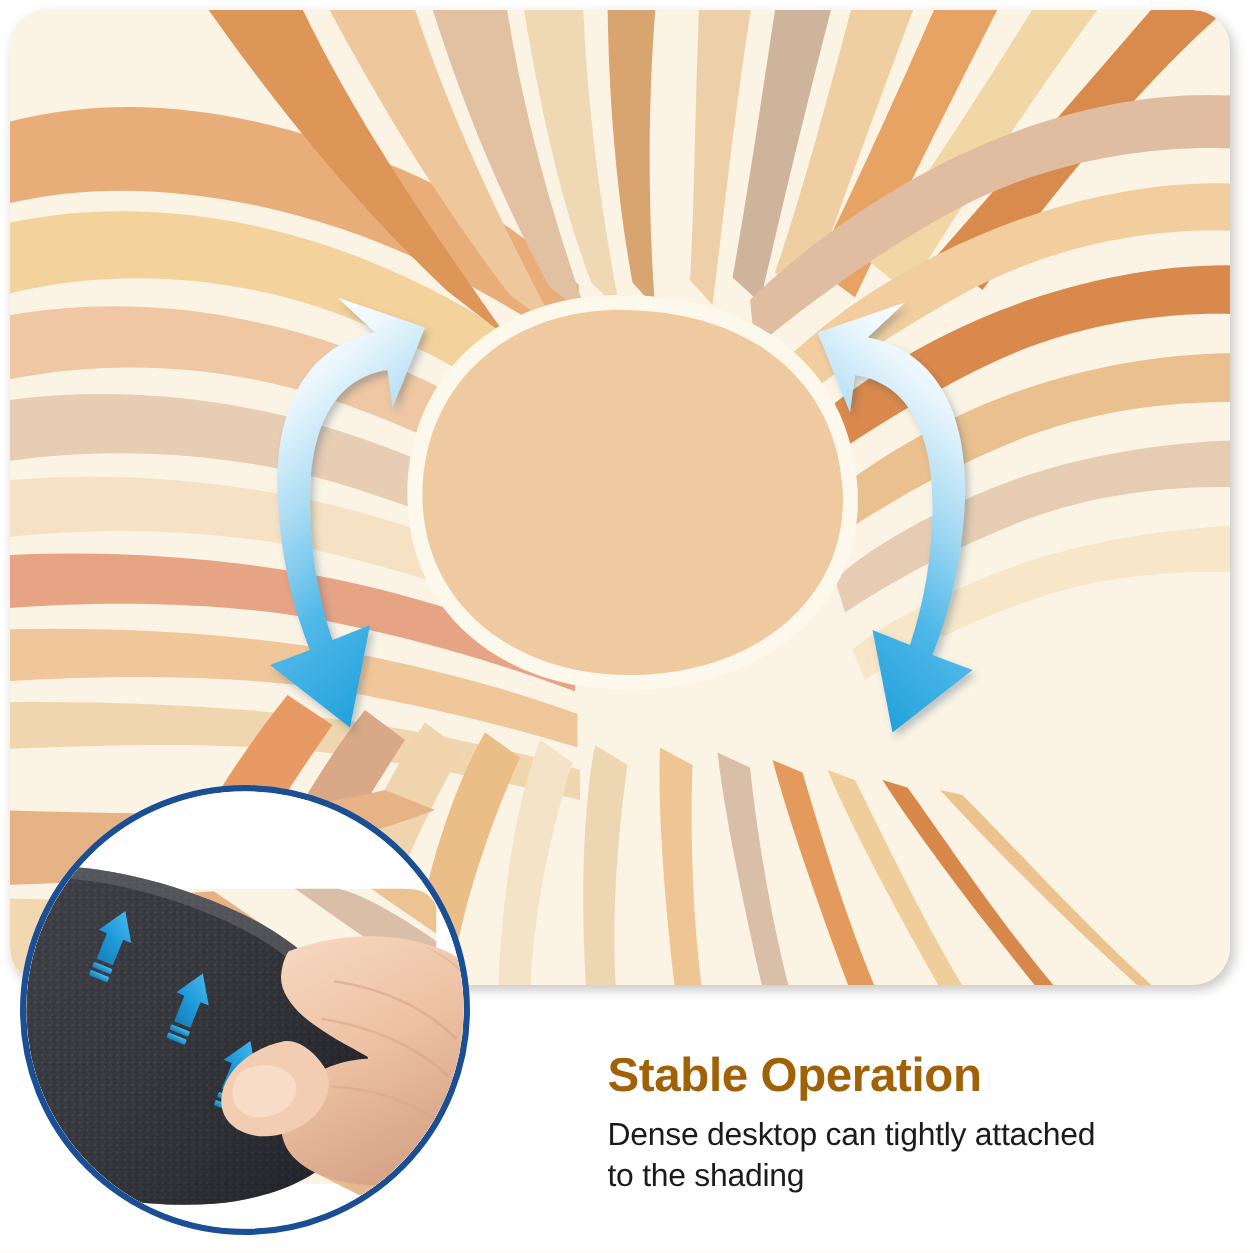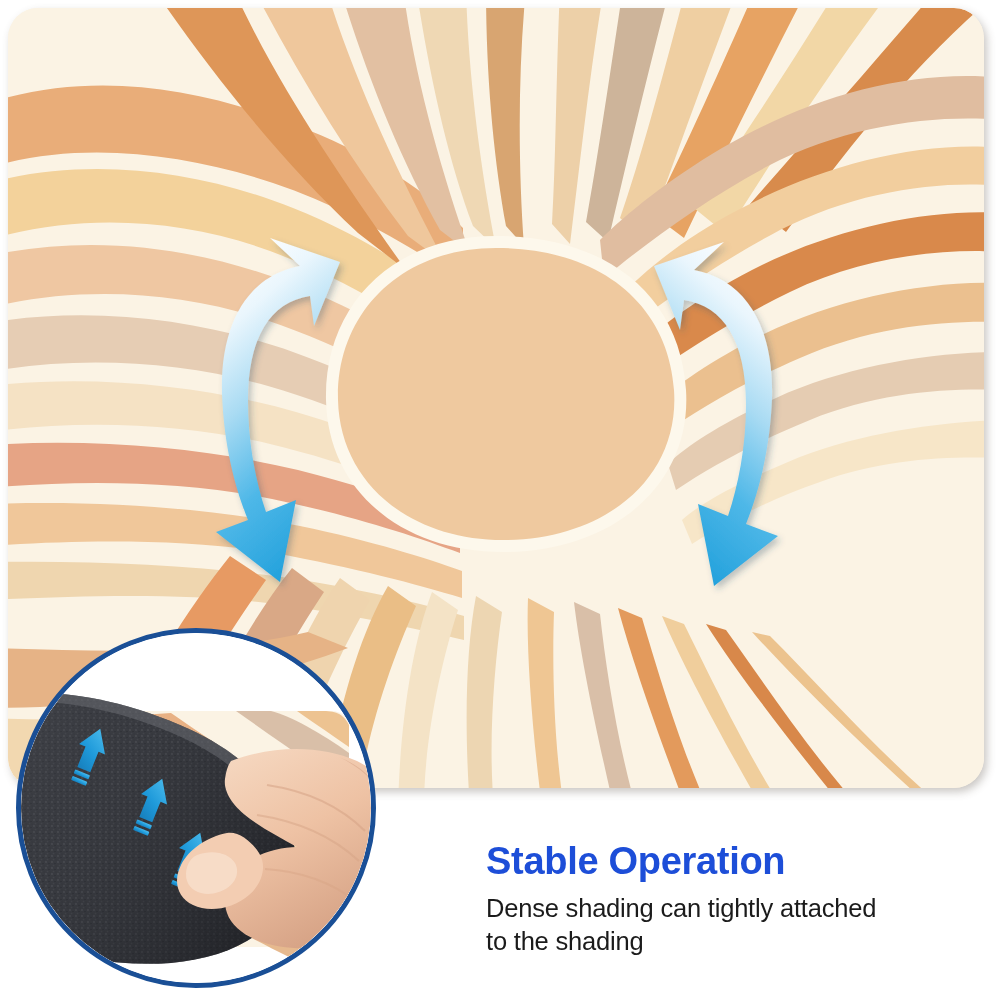--- a/index.html
+++ b/index.html
@@ -61,21 +61,21 @@
   
   .text-block {
     position: absolute;
     left: 486px;
     top: 840px;
     width: 470px;
   }
   .headline {
     font-size: 38px;
     font-weight: bold;
-    color: #1d4ed8;
+    color: #a16207;
     letter-spacing: -0.3px;
     line-height: 1.12;
     white-space: nowrap;
   }
   .subline {
     margin-top: 9px;
     font-size: 25.5px;
     color: #1b1b1b;
     line-height: 1.30;
     letter-spacing: -0.2px;
@@ -382,18 +382,18 @@
           <path d="M318,124 C 352,140 374,170 378,204 C 380,226 374,246 362,262
                    C 378,240 382,212 374,186 C 364,156 344,134 318,124 Z" fill="#cf9a7c" opacity="0.45"></path>
         </g>
       </g>
     </svg>
   </div>
 
   <div class="text-block">
     <div class="headline">Stable Operation</div>
     <div class="subline">
-      <span>Dense shading can tightly attached</span><br>
+      <span>Dense desktop can tightly attached</span><br>
       <span>to the shading</span>
     </div>
   </div>
 
 </div>
 
 </body></html>

